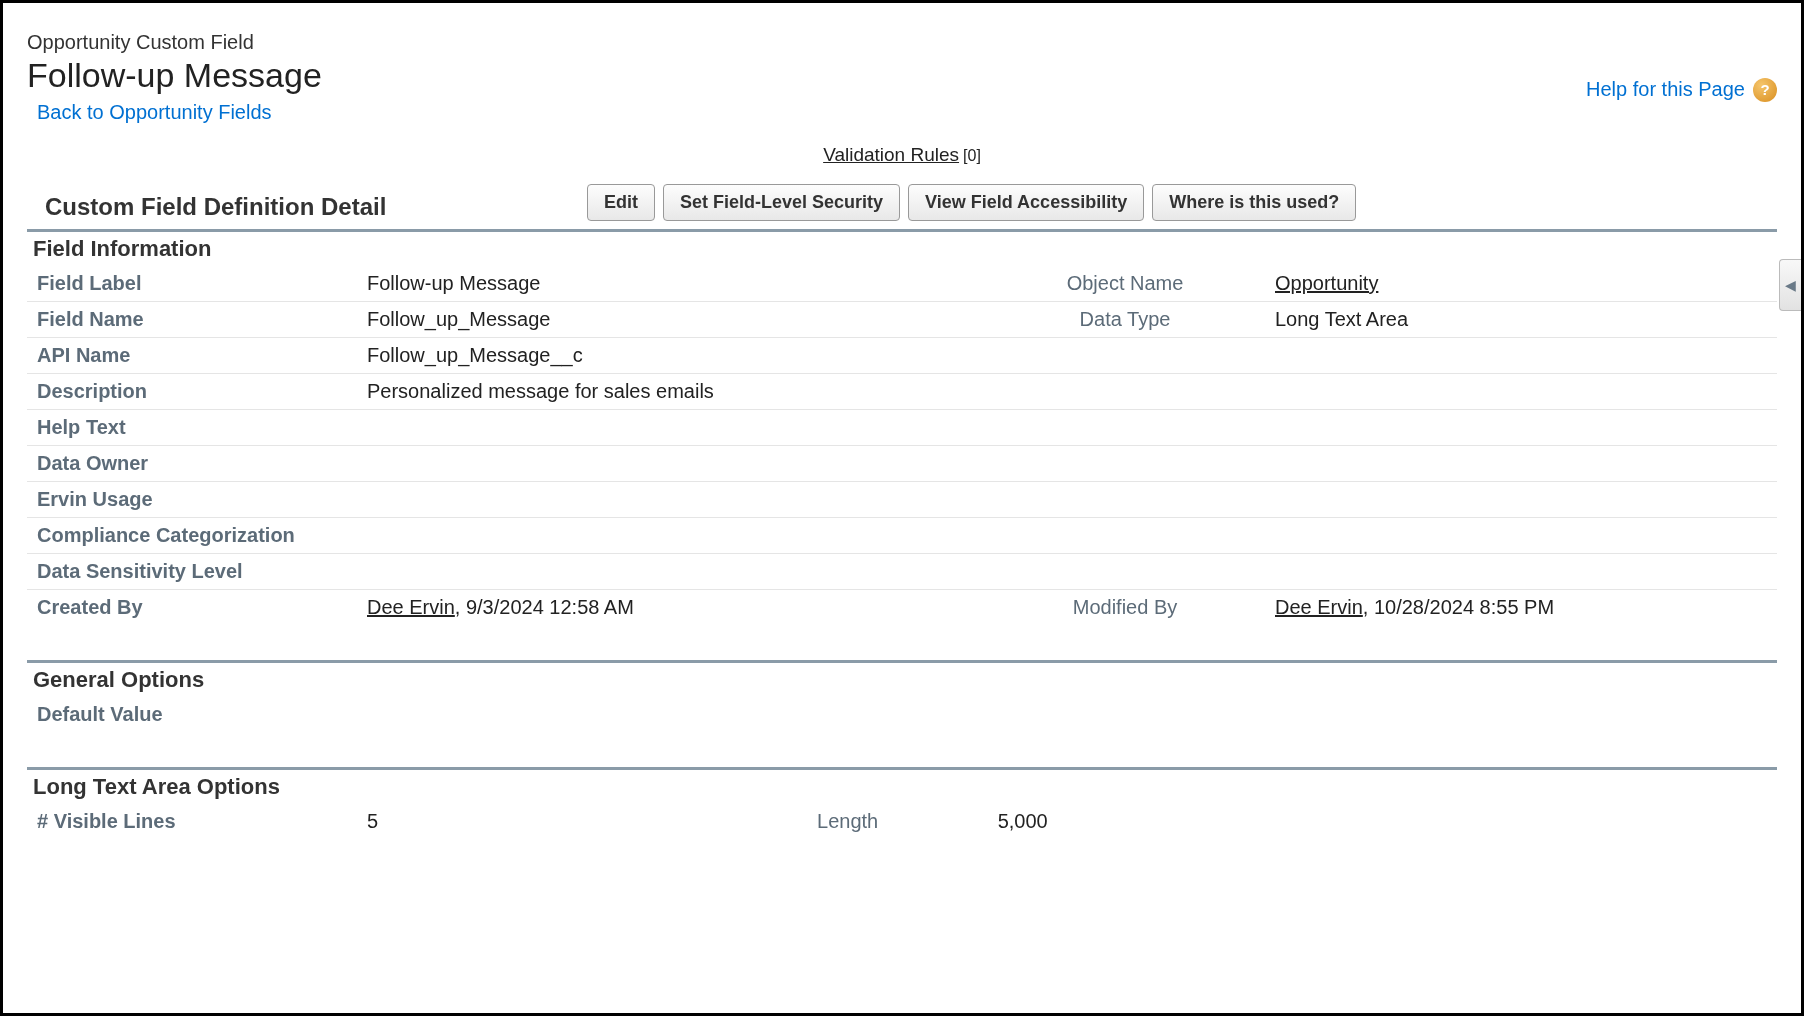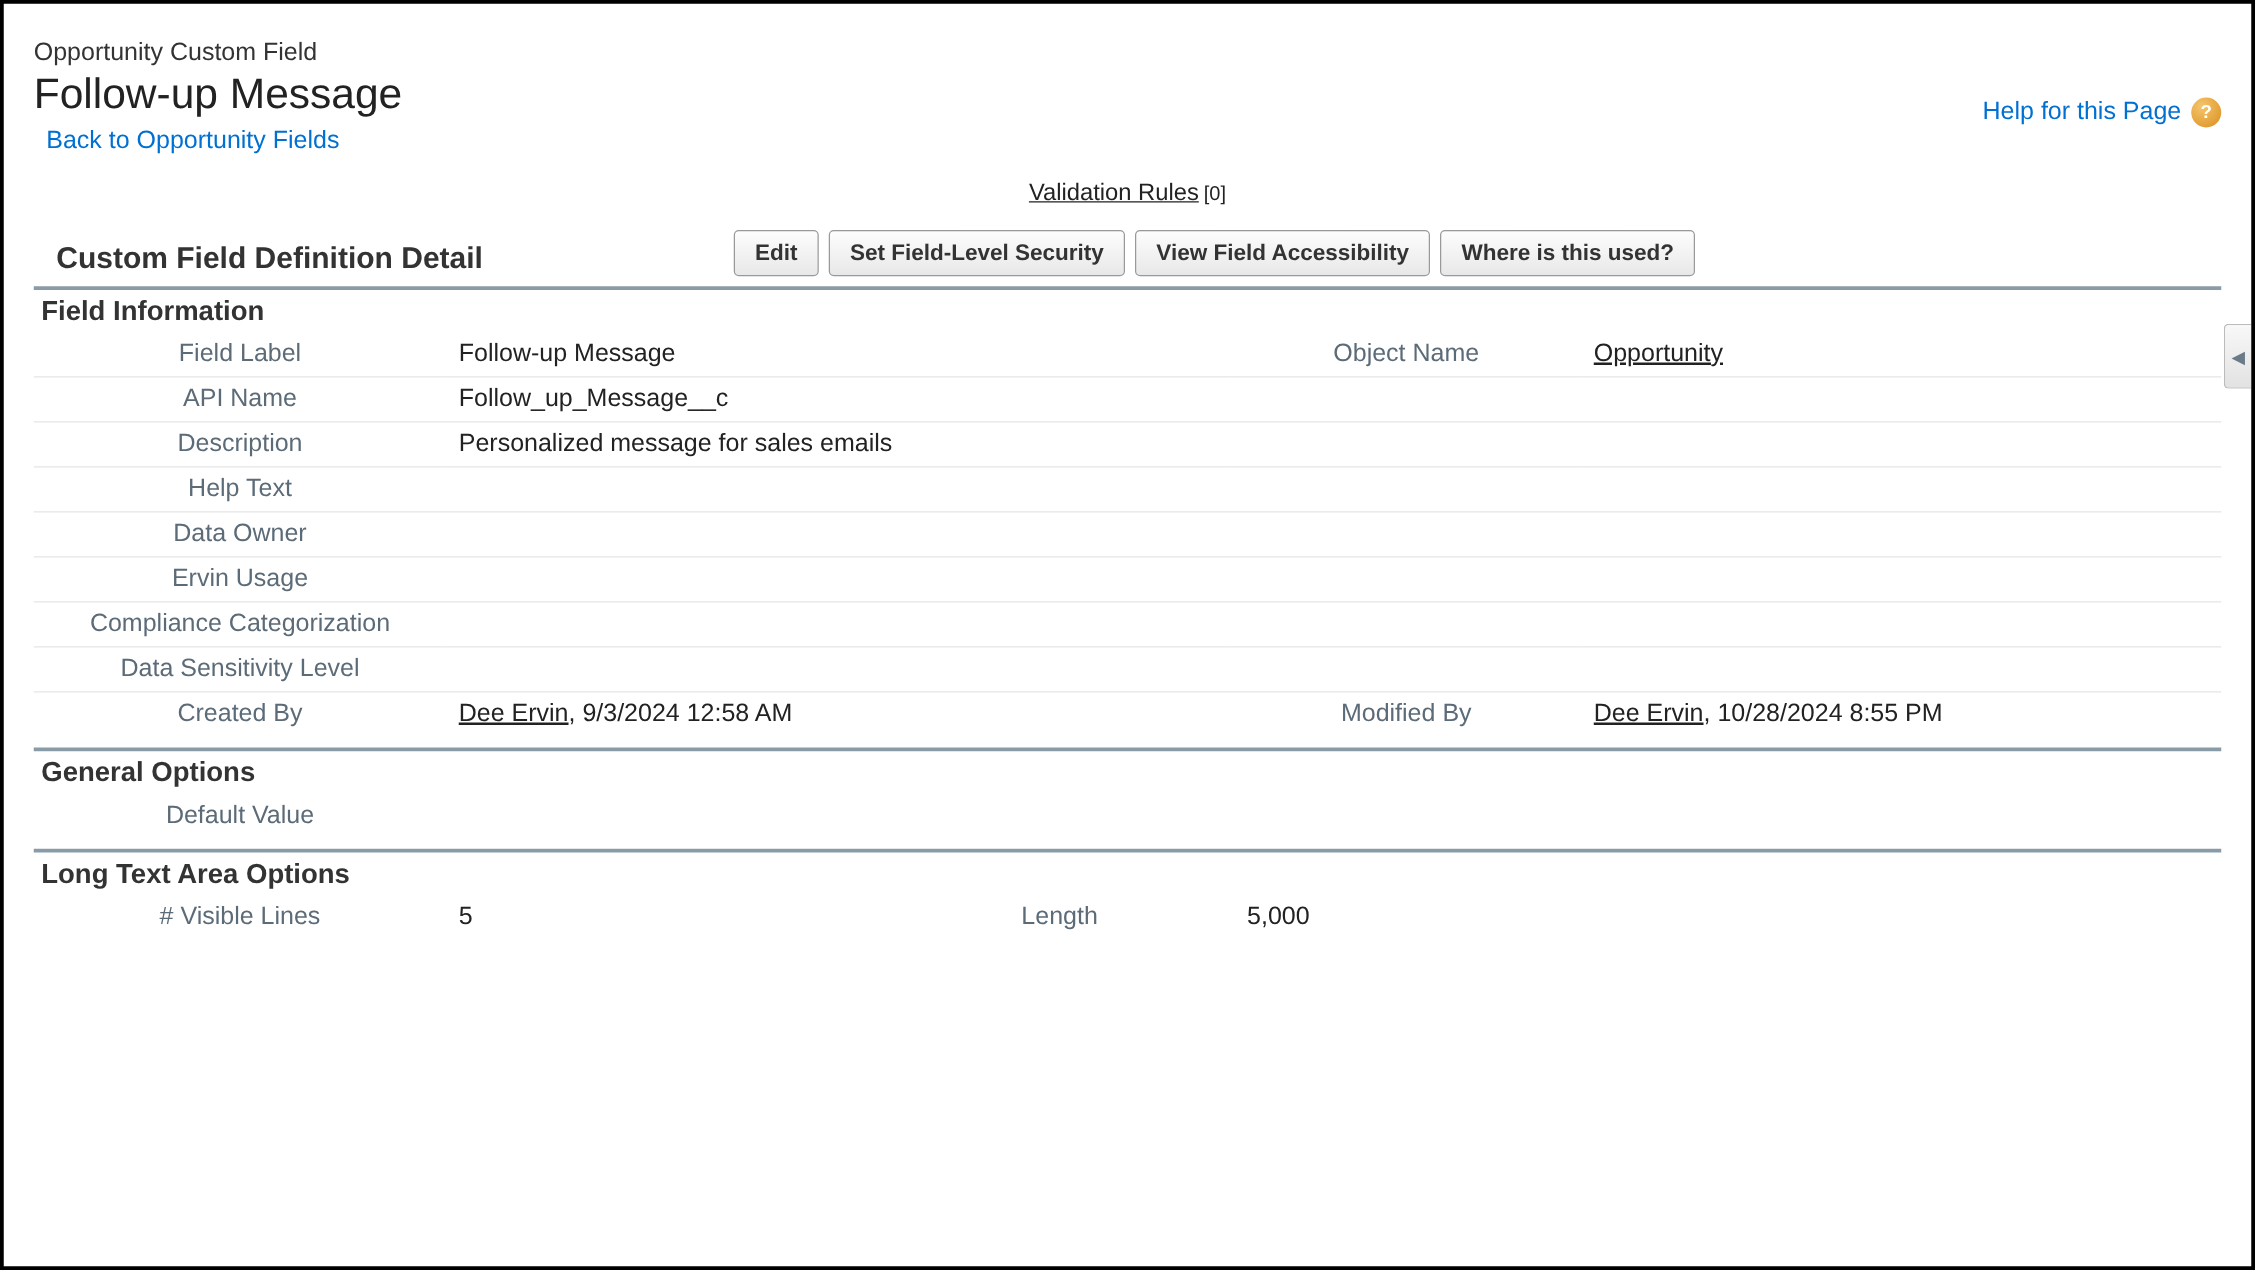--- a/index.html
+++ b/index.html
@@ -120,41 +120,41 @@
     .detail-table tr.no-border {
       border-bottom: none;
     }
     .detail-table td {
       padding: 6px 10px;
       font-size: 20px;
       vertical-align: middle;
     }
     .label-cell {
       width: 330px;
-      text-align: center;
+      text-align: left;
       color: #5c6b78;
-      font-weight: normal;
+      font-weight: bold;
       font-size: 19px;
     }
     .value-cell {
       color: #222;
     }
     .right-label-cell {
       width: 280px;
       text-align: center;
       color: #5c6b78;
       font-weight: normal;
       font-size: 19px;
     }
     .value-cell a, .link-val {
       color: #222;
       text-decoration: underline;
     }
     .subsection-wrap {
-      margin-top: 9px;
+      margin-top: 35px;
     }
     .side-handle {
       position: absolute;
       right: 0;
       top: 256px;
       width: 22px;
       height: 52px;
       background: linear-gradient(#f8f8f8, #e2e2e2);
       border: 1px solid #bbb;
       border-right: none;
@@ -197,20 +197,26 @@
 </div>
 
 <div class="subsection-title">Field Information</div>
 <table class="detail-table">
   <tbody>
       <tr>
     <td class="label-cell">Field Label</td>
     <td class="value-cell">Follow-up Message</td>
     <td class="right-label-cell">Object Name</td>
     <td class="value-cell"><a href="#" class="link-val">Opportunity</a></td>
+  </tr>
+  <tr>
+    <td class="label-cell">Field Name</td>
+    <td class="value-cell">Follow_up_Message</td>
+    <td class="right-label-cell">Data Type</td>
+    <td class="value-cell">Long Text Area</td>
   </tr>
   <tr>
     <td class="label-cell">API Name</td>
     <td class="value-cell">Follow_up_Message__c</td>
     <td class="right-label-cell"></td>
     <td class="value-cell"></td>
   </tr>
   <tr>
     <td class="label-cell">Description</td>
     <td class="value-cell">Personalized message for sales emails</td>

